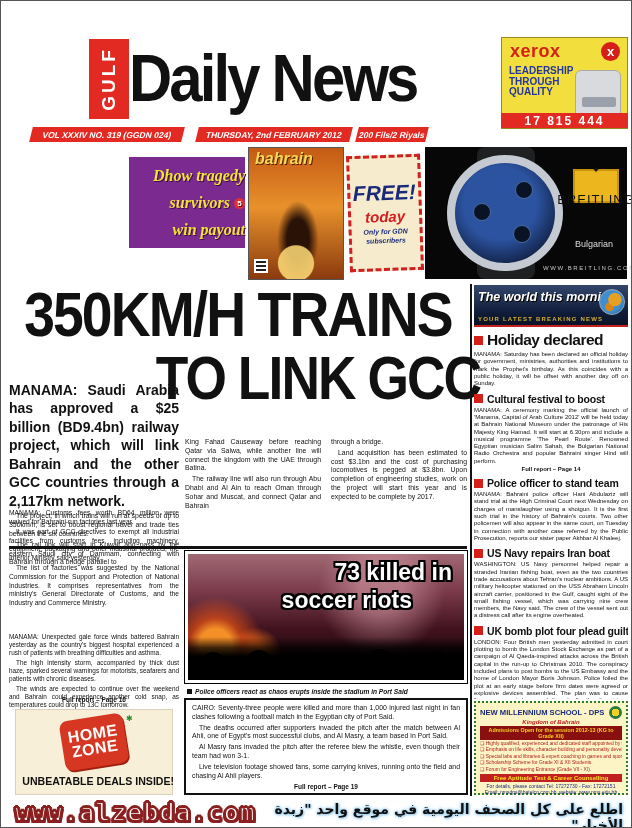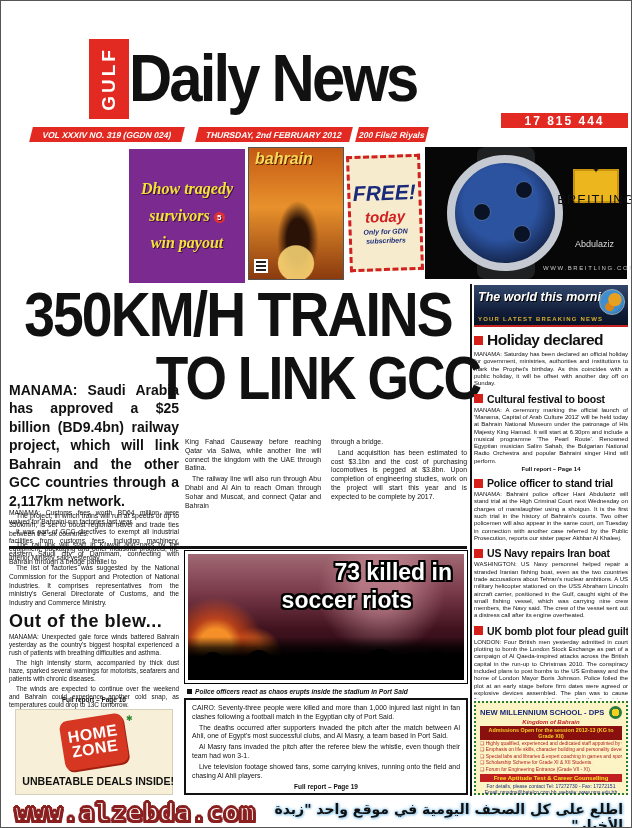--- a/index.html
+++ b/index.html
@@ -148,28 +148,34 @@
 </head>
 <body>
 
 <div class="page">
 
   <div class="abs gulfbox" style="left:88px;top:38px;width:40px;height:80px;">
     <span>GULF</span>
   </div>
   <div class="abs gdn-title" style="left:128px;top:44px;">Daily News</div>
 
+  <div class="abs xerox" style="left:500px;top:36px;width:127px;height:92px;">
+    <div class="abs brand" style="left:8px;top:3px;">xerox</div>
+    <div class="abs xball" style="right:7px;top:4px;">x</div>
+    <div class="abs xslogan" style="left:7px;top:28px;width:66px;">LEADERSHIP THROUGH QUALITY</div>
+    <div class="abs printer" style="right:6px;top:32px;width:46px;height:52px;"></div>
+  </div>
   <div class="abs phonebar" style="left:500px;top:112px;width:127px;height:15px;">17 815 444</div>
 
   <div class="abs redbar" style="left:30px;top:126px;width:152px;height:15px;">VOL XXXIV NO. 319 (GGDN 024)</div>
   <div class="abs redbar" style="left:196px;top:126px;width:154px;height:15px;">THURSDAY, 2nd FEBRUARY 2012</div>
   <div class="abs redbar" style="left:356px;top:126px;width:70px;height:15px;">200 Fils/2 Riyals</div>
 
 
-  <div class="abs dhow" style="left:128px;top:148px;width:116px;height:134px;">
+  <div class="abs dhow" style="left:128px;top:156px;width:116px;height:91px;align-items:flex-end;">
     <div class="ln">Dhow tragedy</div>
     <div class="ln">
       <span>survivors</span>
       <span class="pgdot">5</span>
     </div>
     <div class="ln">win payout</div>
   </div>
 
   <div class="abs mag" style="left:247px;top:146px;width:96px;height:133px;">
     <div class="abs mtitle" style="left:6px;top:2px;">bahrain</div>
@@ -186,21 +192,21 @@
     <div class="abs strap" style="left:52px;top:0;width:58px;height:132px;"></div>
     <div class="abs watch" style="left:22px;top:8px;width:116px;height:116px;">
       <span class="subdial" style="left:18px;top:40px;"></span>
       <span class="subdial" style="left:60px;top:18px;"></span>
       <span class="subdial" style="left:58px;top:62px;"></span>
     </div>
     <div class="abs blogo" style="left:148px;top:22px;width:46px;height:34px;">
       <span class="wings">✦</span>
       <span class="bname">BREITLING</span>
     </div>
-    <div class="abs bmodel" style="left:150px;top:92px;">Abdulaziz</div>
+    <div class="abs bmodel" style="left:150px;top:92px;">Bulgarian</div>
     <div class="abs burl" style="left:118px;top:118px;">WWW.BREITLING.COM</div>
   </div>
 
   <div class="abs bighead ctr" style="left:8px;top:282px;width:458px;font-size:57px;">350KM/H TRAINS</div>
   <div class="abs bighead ctr" style="left:150px;top:348px;width:316px;font-size:55px;">TO LINK GCC</div>
 
   <div class="abs" style="left:8px;top:344px;width:170px;">
     <p class="lead-intro just">MANAMA: Saudi Arabia has approved a $25 billion (BD9.4bn) railway project, which will link Bahrain and the other GCC countries through a 2,117km network.</p>
     <p class="bodytxt just ind">The project, in which trains will run at speeds of up to 350km/h, is set to boost regional travel and trade ties between the six countries.</p>
     <p class="bodytxt just ind">The rail link will start in Kuwait and pass by the eastern Saudi city of Dammam, connecting with Bahrain through a bridge parallel to</p>
@@ -214,21 +220,20 @@
     <p class="bodytxt just ind">Land acquisition has been estimated to cost $3.1bn and the cost of purchasing locomotives is pegged at $3.8bn. Upon completion of engineering studies, work on the project will start this year and is expected to be complete by 2017.</p>
   </div>
   <div class="abs hrule" style="left:8px;top:545px;width:458px;height:3px;"></div>
 
   <div class="abs" style="left:8px;top:508px;width:170px;">
     <p class="bodytxt just" style="font-size:6.7px">MANAMA: Customs fees worth BD64 million were waived for Bahraini-run factories last year.</p>
     <p class="bodytxt just ind" style="font-size:6.7px">It was part of GCC directives to exempt all industrial facilities from customs fees, including machinery, equipment, packaging and other industrial products, the Interior Ministry said yesterday.</p>
     <p class="bodytxt just ind" style="font-size:6.7px">The list of factories was suggested by the National Commission for the Support and Protection of National Industries. It comprises representatives from the ministry's General Directorate of Customs, and the Industry and Commerce Ministry.</p>
   </div>
 
-  <div class="abs blewhead" style="left:8px;top:610px;width:170px;">Out of the blew...</div>
   <div class="abs" style="left:8px;top:632px;width:170px;">
     <p class="smalltxt just">MANAMA: Unexpected gale force winds battered Bahrain yesterday as the country's biggest hospital experienced a rush of patients with breathing difficulties and asthma.</p>
     <p class="smalltxt just ind">The high intensity storm, accompanied by thick dust haze, sparked several warnings for motorists, seafarers and patients with chronic diseases.</p>
     <p class="smalltxt just ind">The winds are expected to continue over the weekend and Bahrain could experience another cold snap, as temperatures could drop to 13C tomorrow.</p>
   </div>
   <div class="abs repfoot ctr" style="left:8px;top:695px;width:170px;">Full report – Page 16</div>
 
   <div class="abs hz" style="left:14px;top:708px;width:158px;height:86px;">
     <div class="abs hzspark" style="left:110px;top:4px;">✱</div>
     <div class="abs hzlogo" style="left:46px;top:7px;width:64px;height:50px;">
@@ -284,21 +289,21 @@
           <span class="sq"></span>
         <span class="wt">Cultural festival to boost</span>
         </div>
       <div class="wtxt">MANAMA: A ceremony marking the official launch of 'Manama, Capital of Arab Culture 2012' will be held today at Bahrain National Museum under the patronage of His Majesty King Hamad. It will start at 6.30pm and include a musical programme 'The Pearl Route'. Renowned Egyptian musician Salim Sahab, the Bulgarian National Radio Orchestra and popular Bahraini singer Hind will perform.</div>
       <div class="wfoot">Full report – Page 14</div>
     </div>
 
     <div class="w-item">
       <div class="w-trow">
           <span class="sq"></span>
-        <span class="wt">Police officer to stand trial</span>
+        <span class="wt">Police officer to stand team</span>
         </div>
       <div class="wtxt">MANAMA: Bahraini police officer Hani Abdulaziz will stand trial at the High Criminal Court next Wednesday on charges of manslaughter using a shotgun. It is the first such trial in the history of Bahrain's courts. Two other policemen will also appear in the same court, on Tuesday in connection with another case referred by the Public Prosecution, reports our sister paper Akhbar Al Khaleej.</div>
     </div>
 
     <div class="w-item">
       <div class="w-trow">
           <span class="sq"></span>
         <span class="wt">US Navy repairs Iran boat</span>
         </div>
       <div class="wtxt">WASHINGTON: US Navy personnel helped repair a stranded Iranian fishing boat, even as the two countries trade accusations about Tehran's nuclear ambitions. A US military helicopter stationed on the USS Abraham Lincoln aircraft carrier, positioned in the Gulf, caught sight of the small fishing vessel, which was carrying nine crew members, the Navy said. The crew of the vessel sent out a distress call after its engine overheated.</div>

